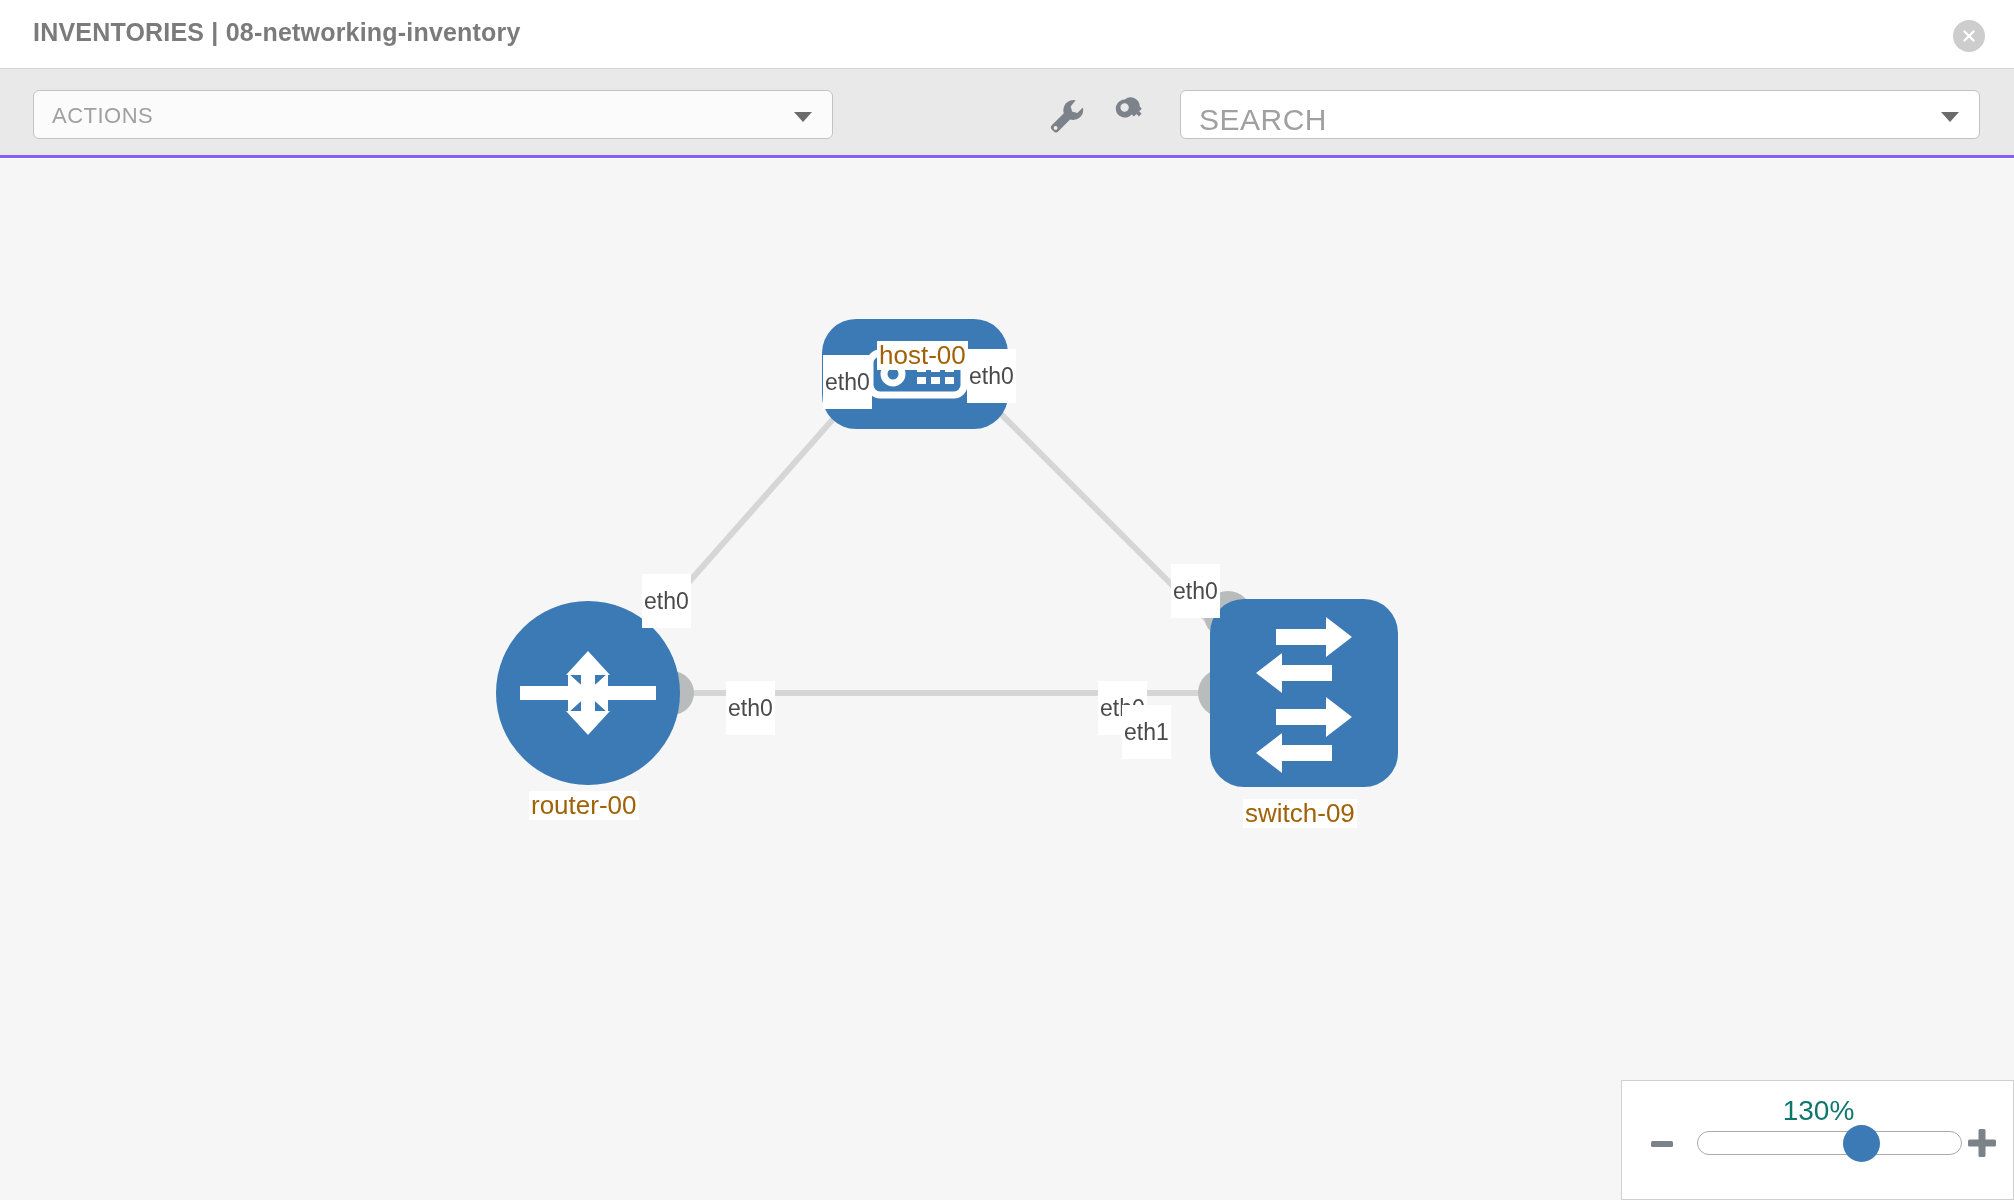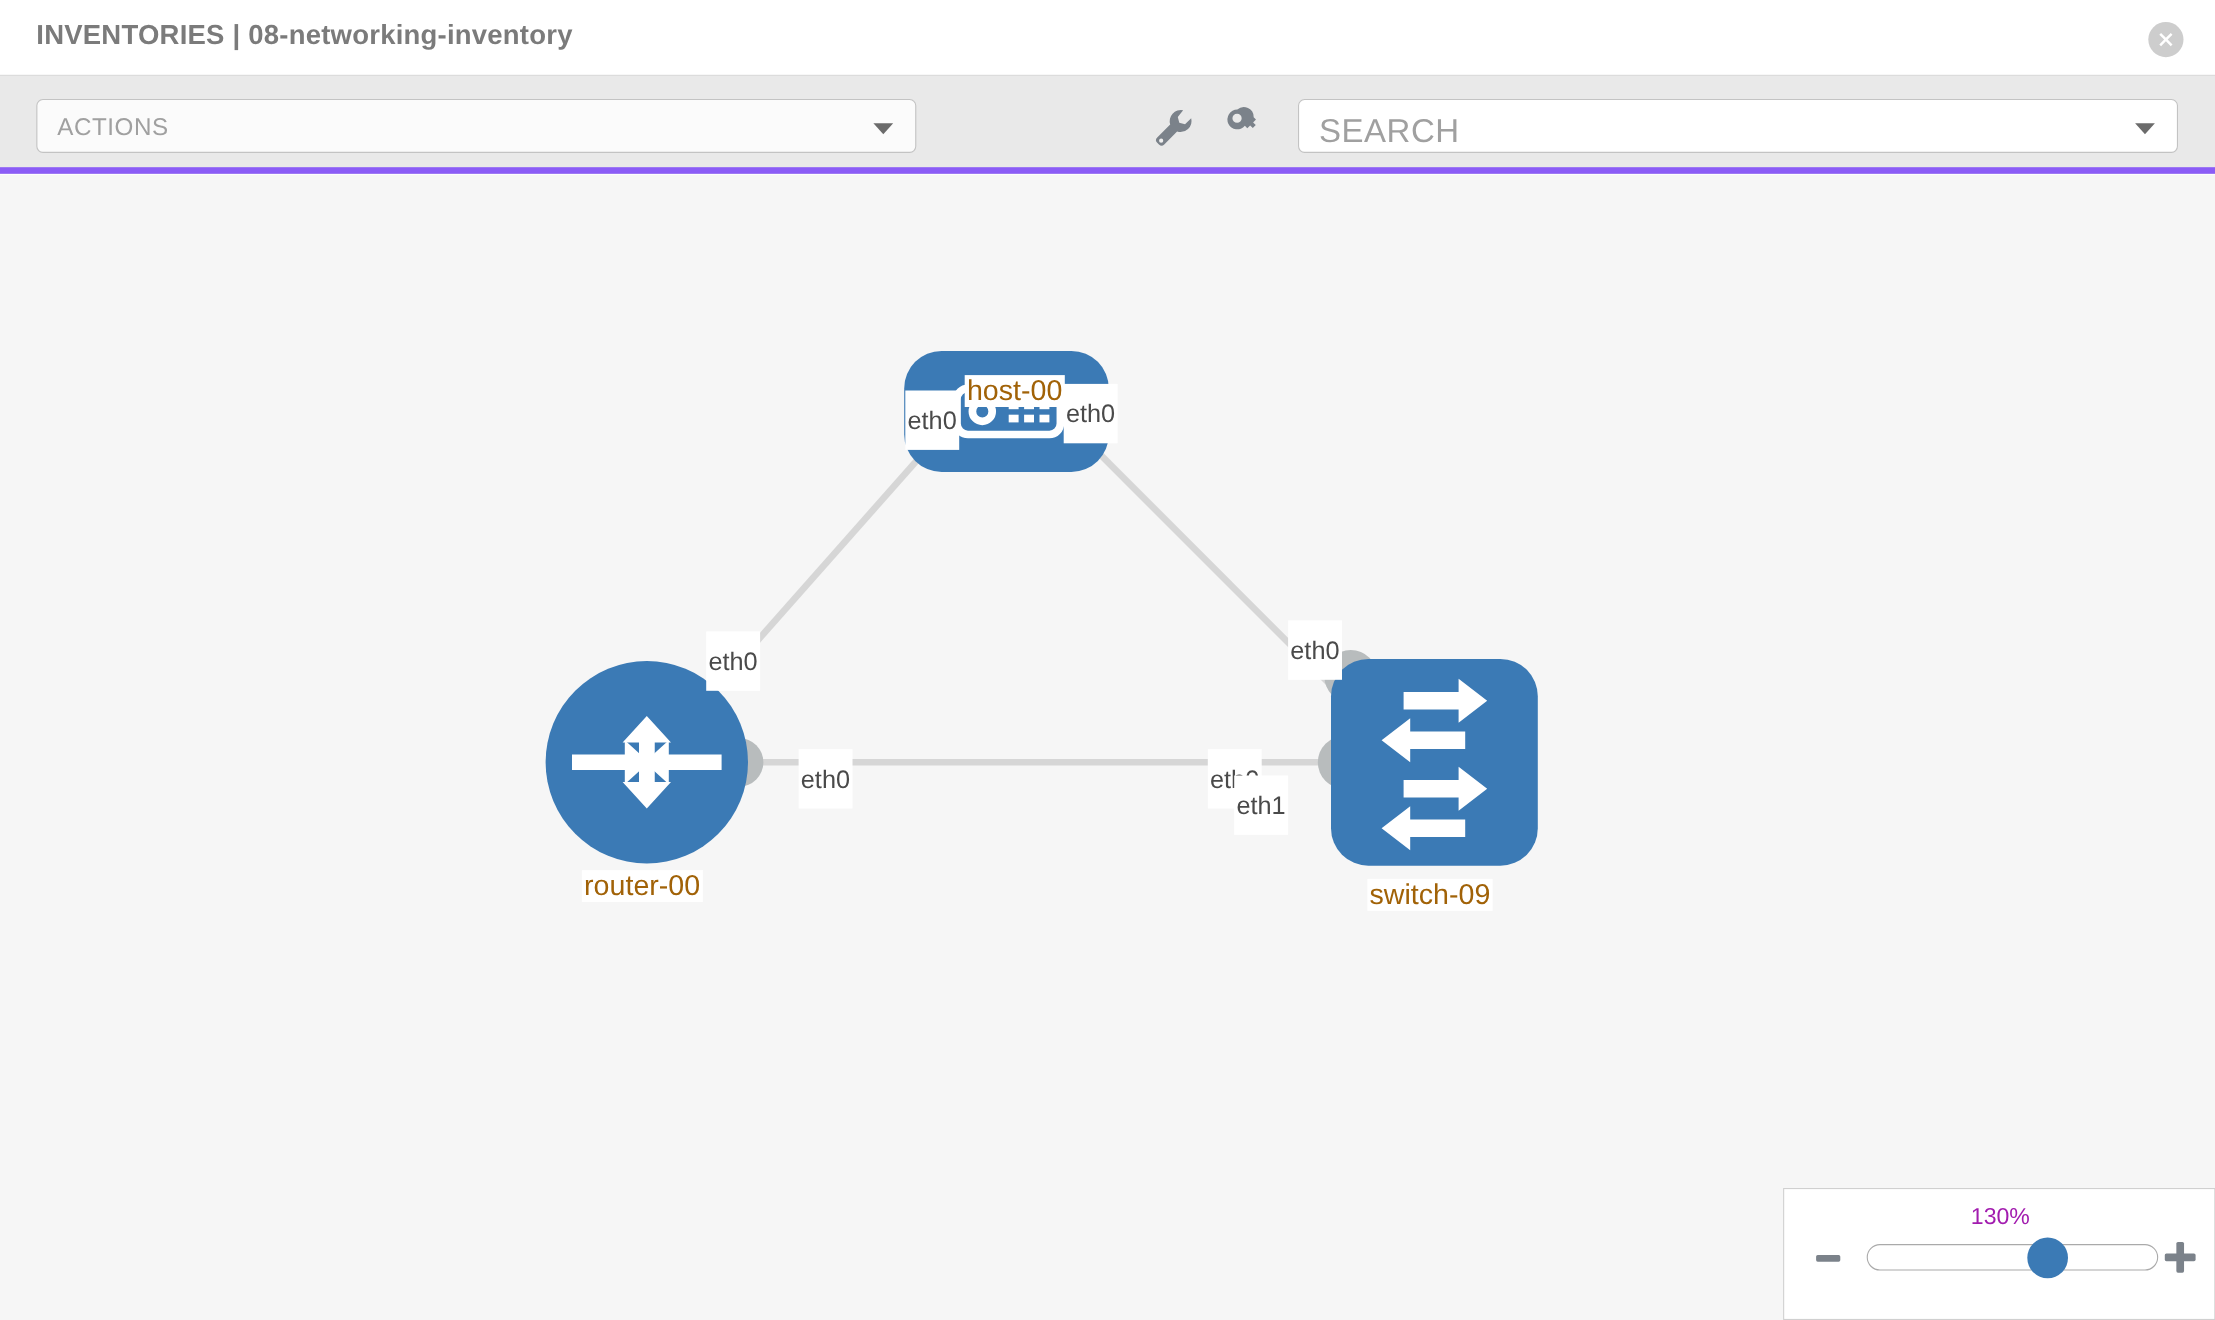--- a/index.html
+++ b/index.html
@@ -31,21 +31,21 @@
     display: flex; align-items: center; justify-content: center;
     cursor: pointer;
   }
   .close-btn svg { display: block; }
 
   
   .toolbar {
     position: absolute; left: 0; top: 69px;
     width: 2014px; height: 89px;
     background: #e9e9e9;
-    border-bottom: 6px solid #8b5cf6;
+    border-bottom: 3px solid #8b5cf6;
     text-align: center;
   }
   .actions-select {
     position: absolute; left: 33px; top: 21px;
     width: 800px; height: 49px;
     background: #fbfbfb;
     border: 1px solid #c3c3c3;
     border-radius: 6px;
     cursor: pointer;
   }
@@ -112,21 +112,21 @@
   
   .zoom-panel {
     position: absolute; left: 1621px; top: 1080px;
     width: 393px; height: 120px;
     background: #ffffff;
     border: 1px solid #d0d0d0;
   }
   .zoom-value {
     position: absolute; left: 0; top: 14px;
     width: 393px; text-align: center;
-    font-size: 21px; color: #a21caf;
+    font-size: 28px; color: #0f766e;
   }
   .zoom-minus {
     position: absolute; left: 26px; top: 49px;
     width: 28px; height: 28px;
     display: flex; align-items: center; justify-content: center;
     cursor: pointer;
   }
   .zoom-plus {
     position: absolute; right: 14px; top: 45px;
     width: 34px; height: 34px;

